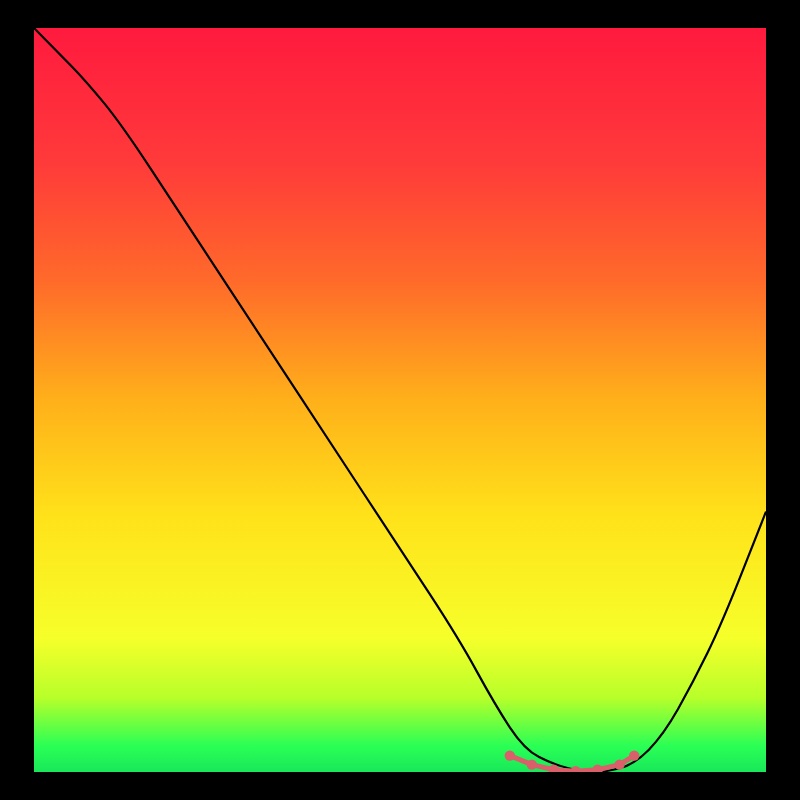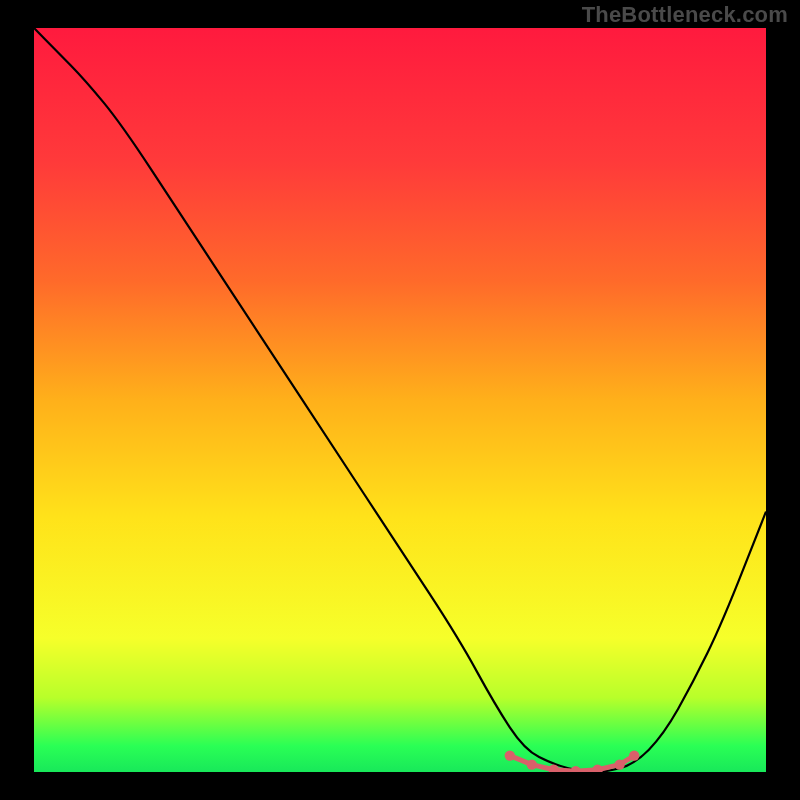--- a/index.html
+++ b/index.html
@@ -38,21 +38,20 @@
   svg.plot {
     display: block;
     width: 100%;
     height: 100%;
   }
 </style>
 </head>
 <body>
 
 <div class="frame">
-  <div class="watermark">TheBottleneck.com</div>
 
   <div class="plot-outer">
     <svg class="plot" viewBox="0 0 732 744" preserveAspectRatio="none">
       <defs>
         <linearGradient id="bg-grad" x1="0" y1="0" x2="0" y2="1">
             <stop offset="0.00%" stop-color="#ff1a3e"></stop>
             <stop offset="18.00%" stop-color="#ff3a3a"></stop>
             <stop offset="34.00%" stop-color="#ff6a2a"></stop>
             <stop offset="50.00%" stop-color="#ffb01a"></stop>
             <stop offset="66.00%" stop-color="#ffe31a"></stop>

